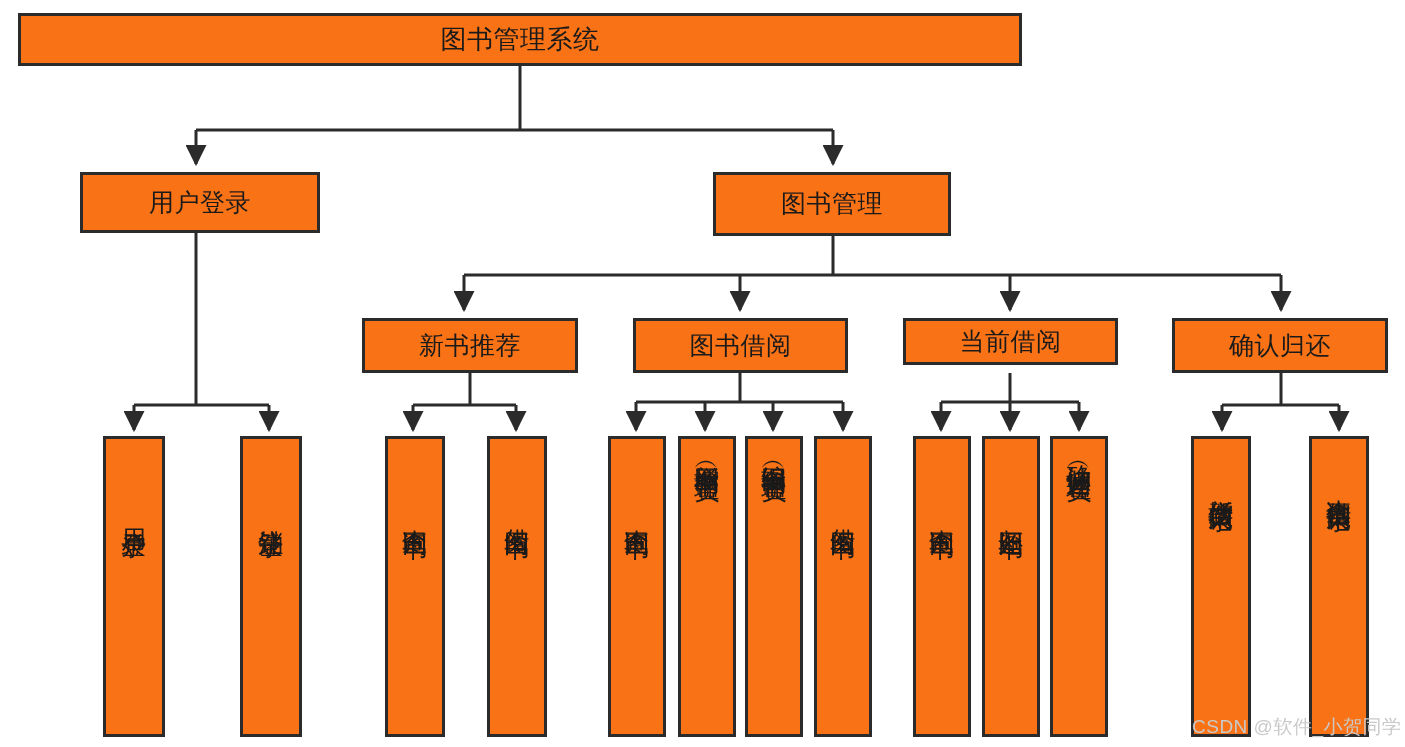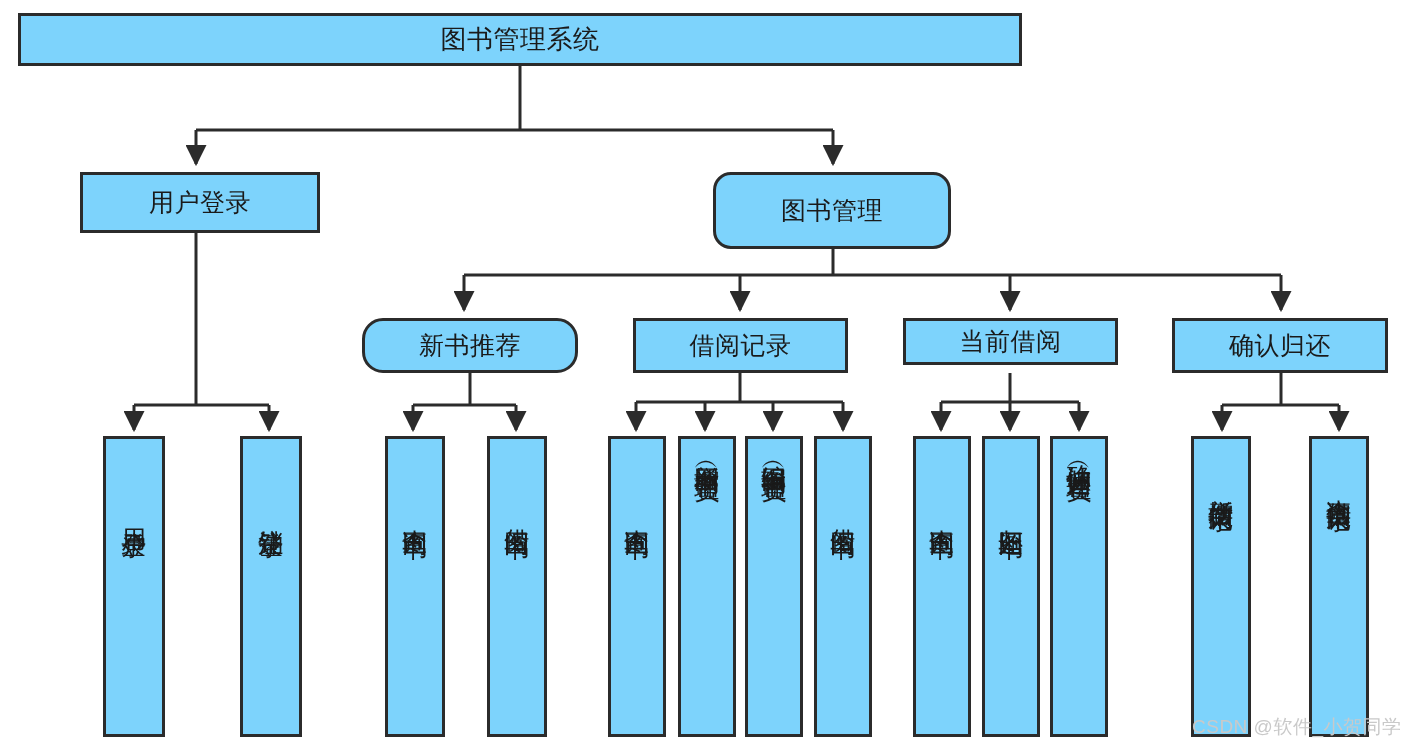--- a/index.html
+++ b/index.html
@@ -14,21 +14,21 @@
     position: relative;
     width: 1405px;
     height: 747px;
     background: #ffffff;
     overflow: hidden;
   }
   .node {
     position: absolute;
     box-sizing: border-box;
     border: 3px solid #2b2b2b;
-    background: #7dd3fc;
+    background: #f97316;
     display: flex;
     align-items: center;
     justify-content: center;
     color: #1a1a1a;
   }
   .node .label {
     display: block;
     text-align: center;
     line-height: 1.18;
     letter-spacing: 0.5px;
@@ -134,30 +134,30 @@
   </svg>
 
   <div class="node root horizontal" style="left:18px; top:13px; width:1004px; height:53px;">
     <span class="label">图书管理系统</span>
   </div>
 
   <div class="node horizontal" style="left:80px; top:172px; width:240px; height:61px;">
     <span class="label">用户登录</span>
   </div>
 
-  <div class="node horizontal" style="left:713px; top:172px; width:238px; height:77px;border-radius:18px;">
+  <div class="node horizontal" style="left:713px; top:172px; width:238px; height:64px;">
     <span class="label">图书管理</span>
   </div>
 
-  <div class="node horizontal" style="left:362px; top:318px; width:216px; height:55px;border-radius:21px;">
+  <div class="node horizontal" style="left:362px; top:318px; width:216px; height:55px;">
     <span class="label">新书推荐</span>
   </div>
 
   <div class="node horizontal" style="left:633px; top:318px; width:215px; height:55px;">
-    <span class="label">借阅记录</span>
+    <span class="label">图书借阅</span>
   </div>
 
   <div class="node horizontal" style="left:903px; top:318px; width:215px; height:47px;">
     <span class="label">当前借阅</span>
   </div>
 
   <div class="node horizontal" style="left:1172px; top:318px; width:216px; height:55px;">
     <span class="label">确认归还</span>
   </div>
 

